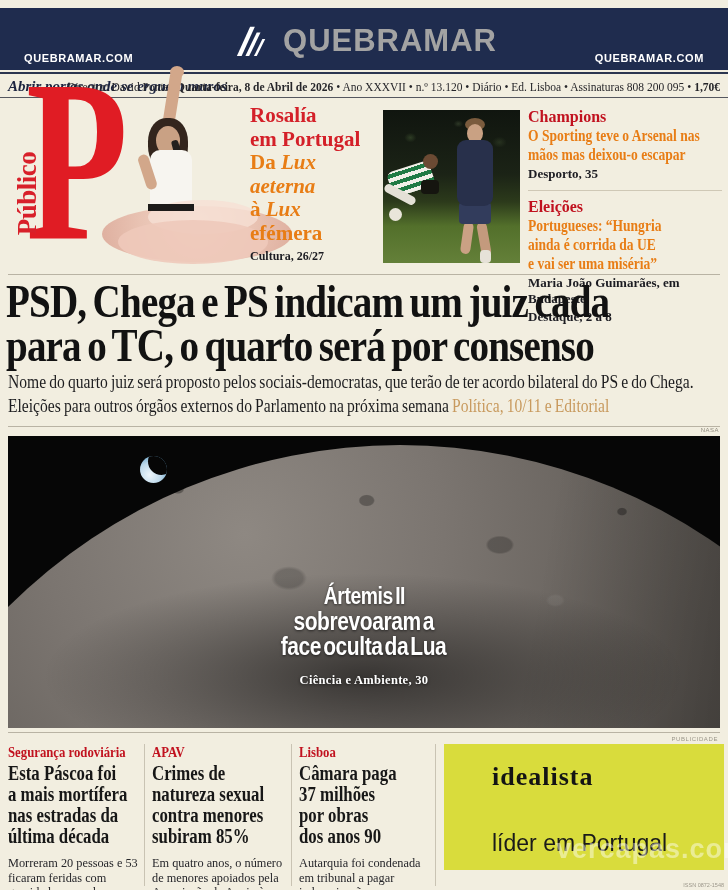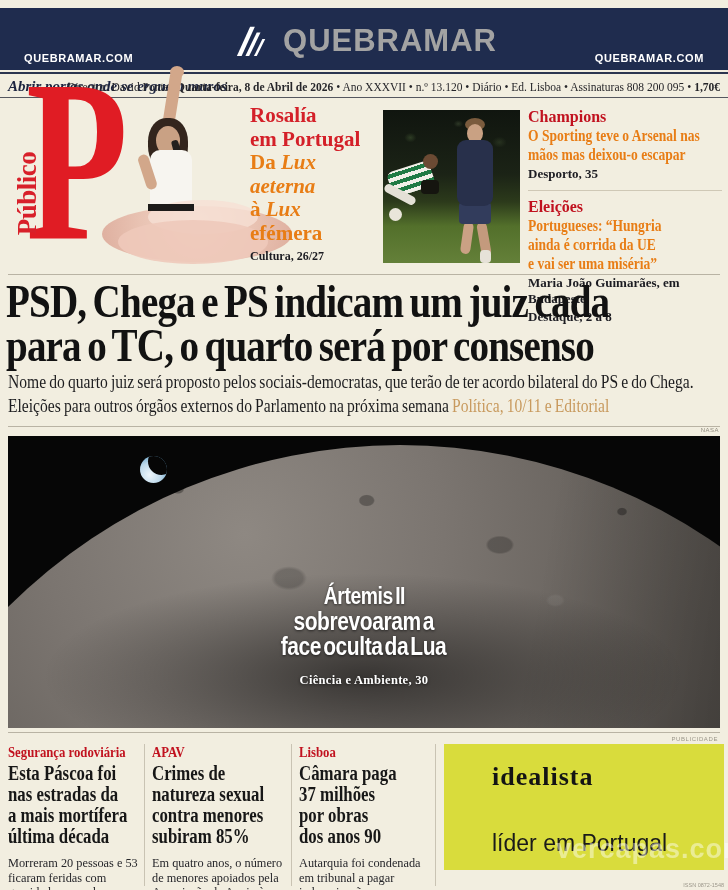--- a/index.html
+++ b/index.html
@@ -262,22 +262,22 @@
       <div class="oref">Ciência e Ambiente, 30</div>
     </div>
   </div>
 
   <div class="ruleE"></div>
 
   <div class="bcol" style="left:8px;width:130px;">
     <div class="kick"><span class="cond">Segurança rodoviária</span></div>
     <div class="hl">
       <div><span class="cond">Esta Páscoa foi</span></div>
+      <div><span class="cond">a mais mortífera</span></div>
       <div><span class="cond">nas estradas da</span></div>
-      <div><span class="cond">a mais mortífera</span></div>
       <div><span class="cond">última década</span></div>
     </div>
     <div class="body"><span>Morreram 20 pessoas e 53 ficaram feridas com gravidade, o que leva o Governo a prometer medidas para “muito em breve” </span></div>
   </div>
   <div class="vdiv" style="left:144px;"></div>
 
   <div class="bcol" style="left:152px;width:132px;">
     <div class="kick"><span class="cond">APAV</span></div>
     <div class="hl">
       <div><span class="cond">Crimes de</span></div>

